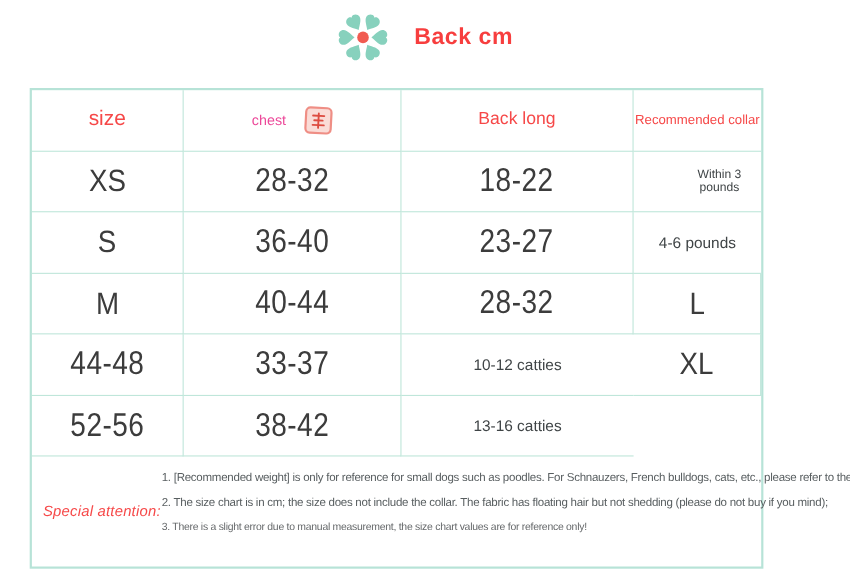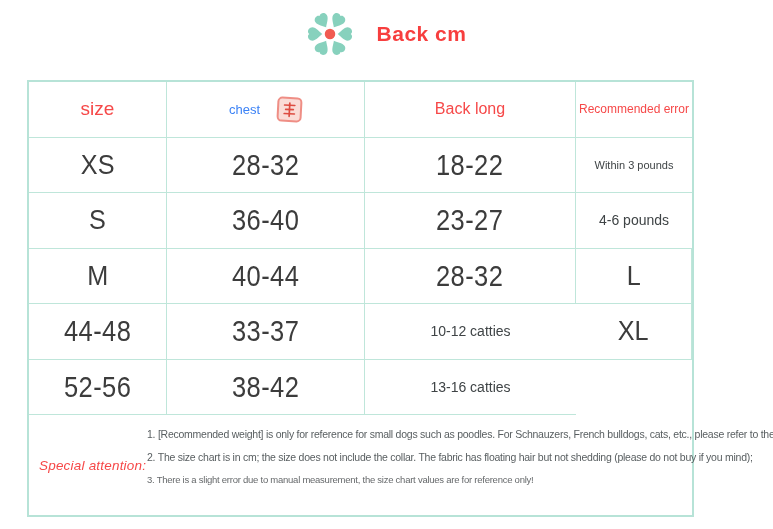--- a/index.html
+++ b/index.html
@@ -26,35 +26,35 @@
     grid-template-columns:138px 198px 211px auto;
     grid-auto-rows:55.5px;
   }
   .cell{
     display:flex;align-items:center;justify-content:center;
     border-bottom:1px solid #bfe6da;box-sizing:border-box;text-align:center;
   }
   .cell.vline{border-right:1px solid #bfe6da;}
   
   .h-size{color:#f64848;font-size:19px;}
-  .h-chest{color:#3b82f6;font-size:13px;display:flex;align-items:center;gap:17px;}
+  .h-chest{color:#ec4899;font-size:13px;display:flex;align-items:center;gap:17px;}
   .h-back{color:#f64848;font-size:16px;}
   .h-weight{color:#f64848;font-size:12px;}
   
   .stamp{
     width:25px;height:25px;border:2px solid #ef8e85;border-radius:5px;
     background:#fadcd7;display:flex;align-items:center;justify-content:center;
     transform:rotate(3deg);box-sizing:border-box;
   }
   .stamp svg{display:block;}
   
   .v-size{font-size:28px;color:#3c3c3c;display:inline-block;transform:scaleX(0.9);}
   .v-num{font-size:30px;color:#3c3c3c;font-weight:400;display:inline-block;transform:scaleX(0.85);letter-spacing:0.5px;}
   .v-weight{font-size:14px;color:#3f4446;}
-  .v-weight-sm{font-size:11px;color:#3f4446;}
+  .v-weight-sm{font-size:11px;color:#3f4446;margin-left:40px;}
   
   .notes{position:relative;height:100px;}
   .note-label{
     position:absolute;left:10px;top:50%;transform:translateY(-50%);
     color:#f64848;font-size:13.5px;letter-spacing:0.2px;font-style:italic;
   }
   .note-lines{position:absolute;left:118px;top:13px;right:4px;}
   .note{
     white-space:nowrap;color:#585e60;font-size:10.5px;letter-spacing:-0.25px;
     margin-bottom:11px;
@@ -107,21 +107,21 @@
             <line x1="4" y1="15" x2="16" y2="15"></line>
             <line x1="10" y1="2.5" x2="10" y2="18"></line>
           </g>
         </svg>
       </span>
     </div>
     <div class="cell vline h-back">
         <span>Back long</span>
       </div>
     <div class="cell h-weight">
-        <span>Recommended error</span>
+        <span>Recommended collar</span>
       </div>
 
     <div class="cell vline">
         <span class="v-size">XS</span>
       </div>
     <div class="cell vline">
         <span class="v-num">28-32</span>
       </div>
     <div class="cell vline">
         <span class="v-num">18-22</span>

